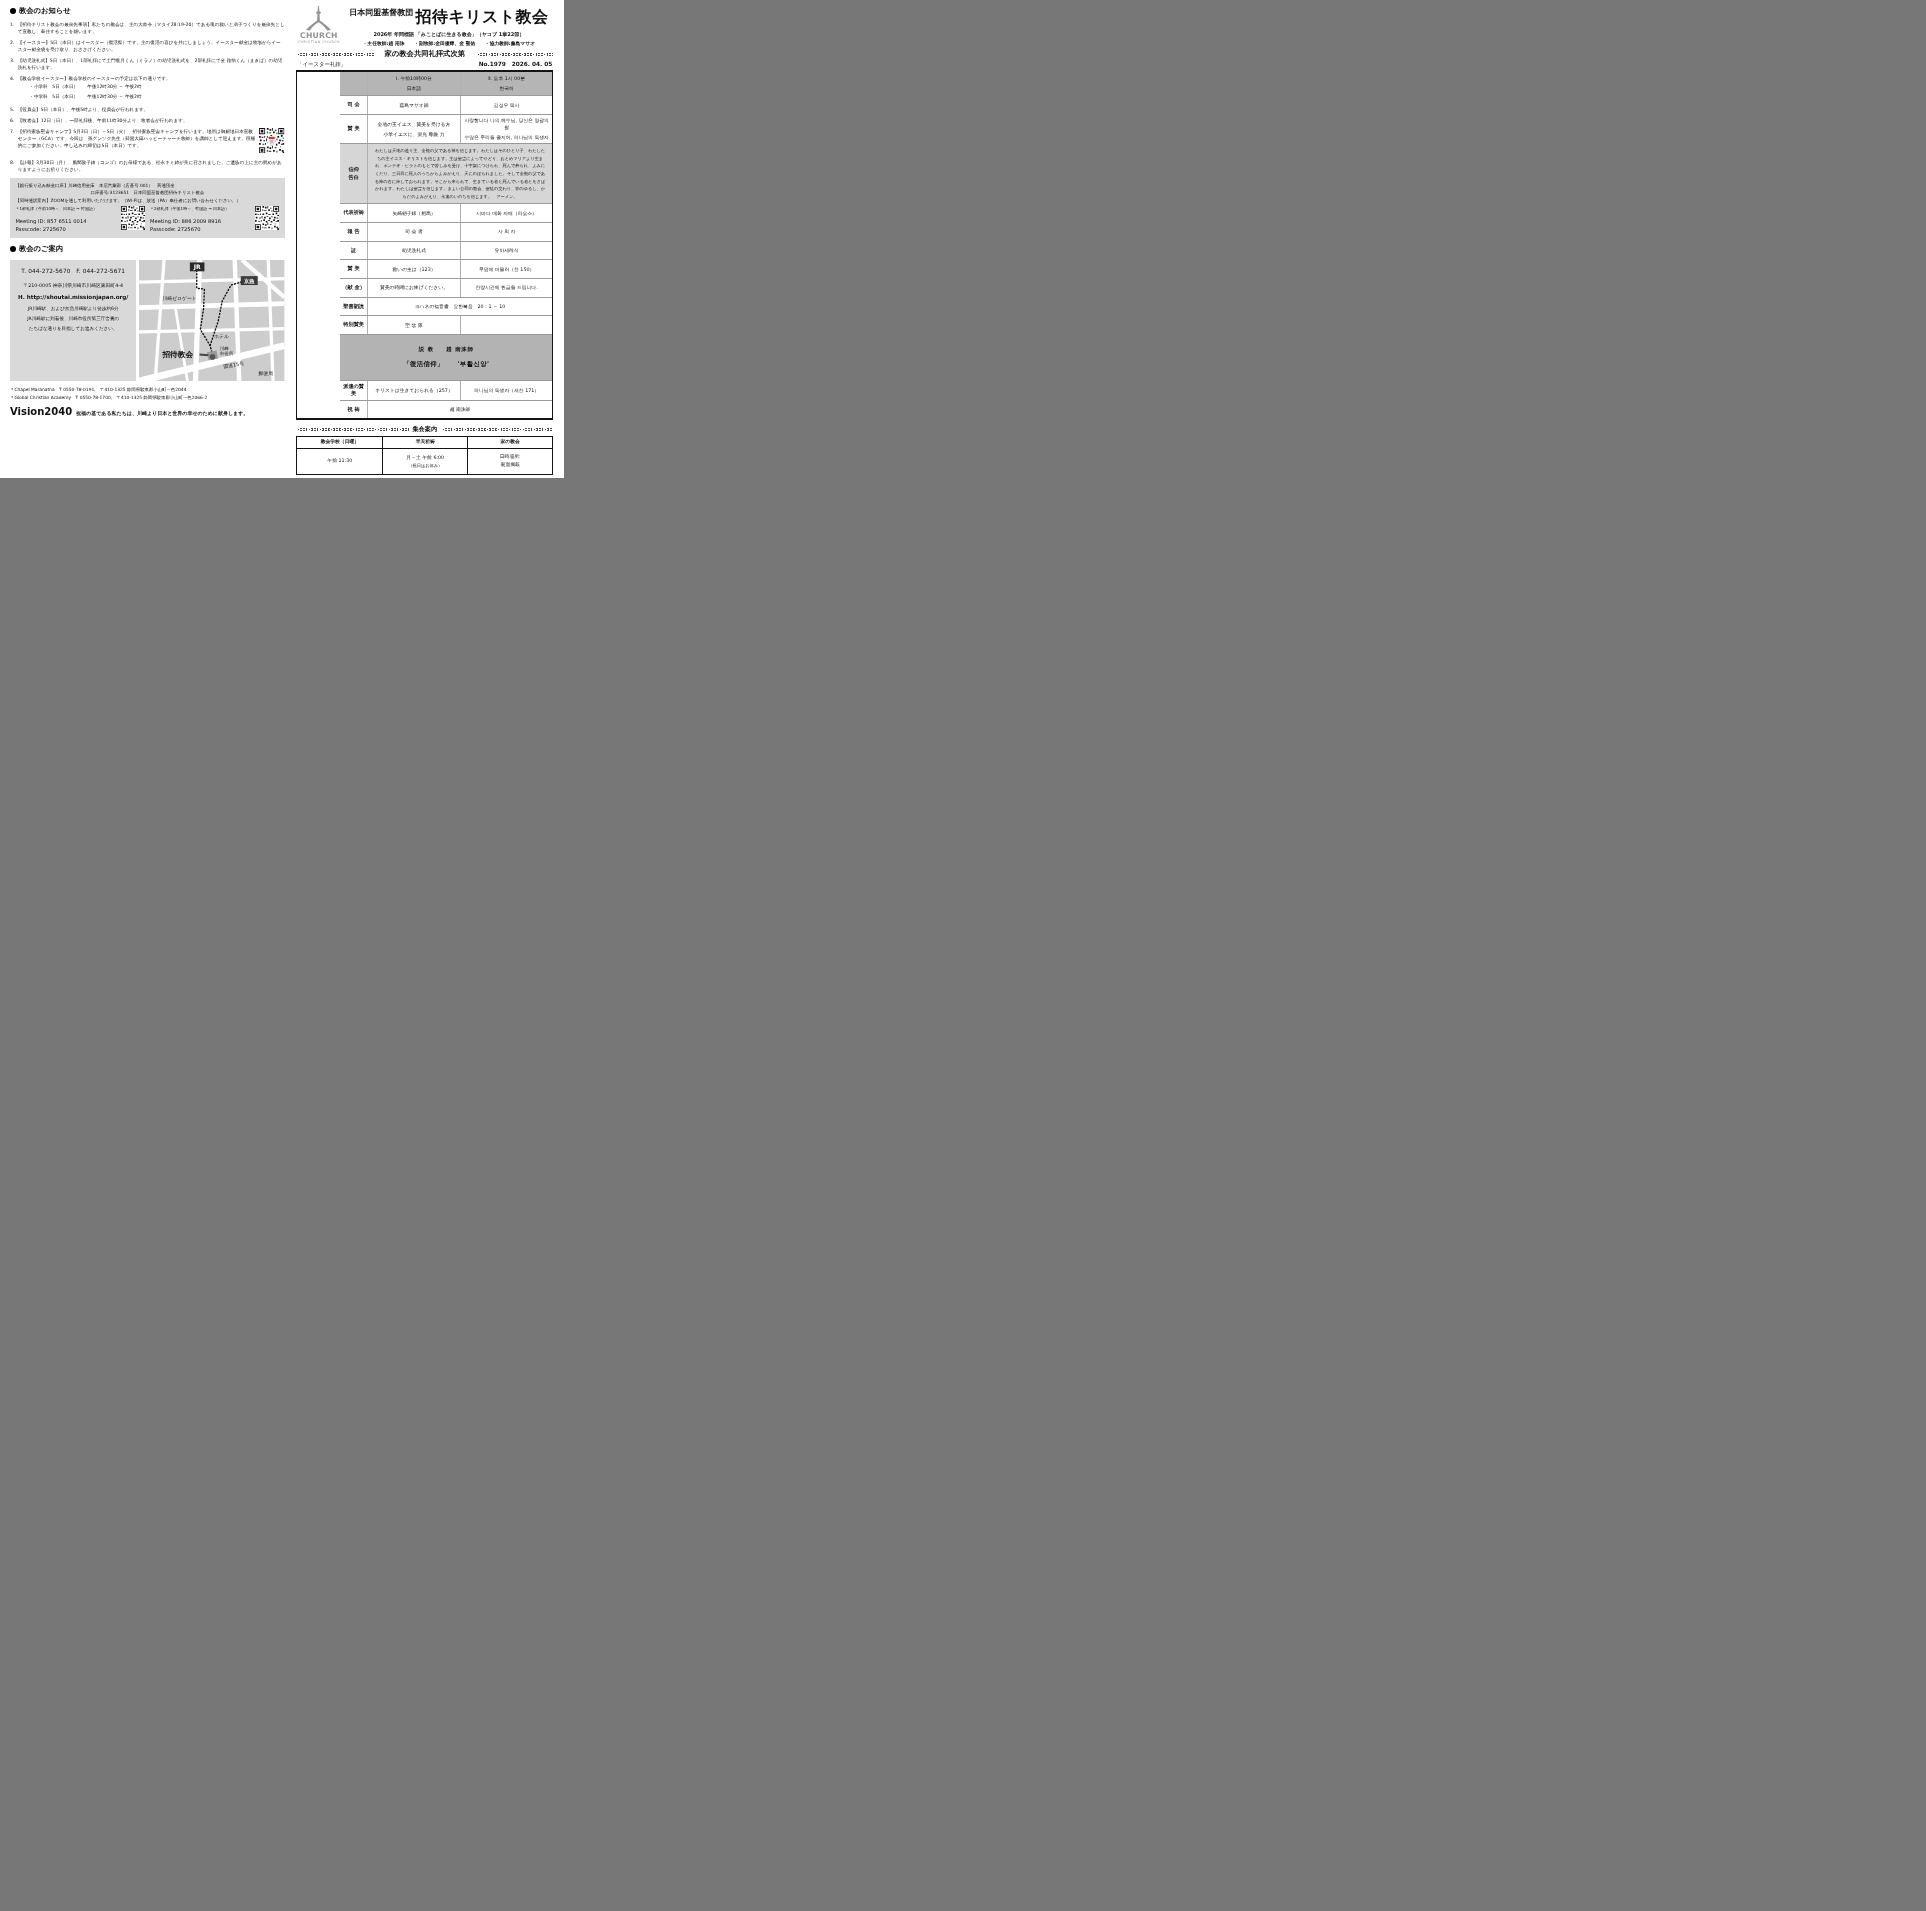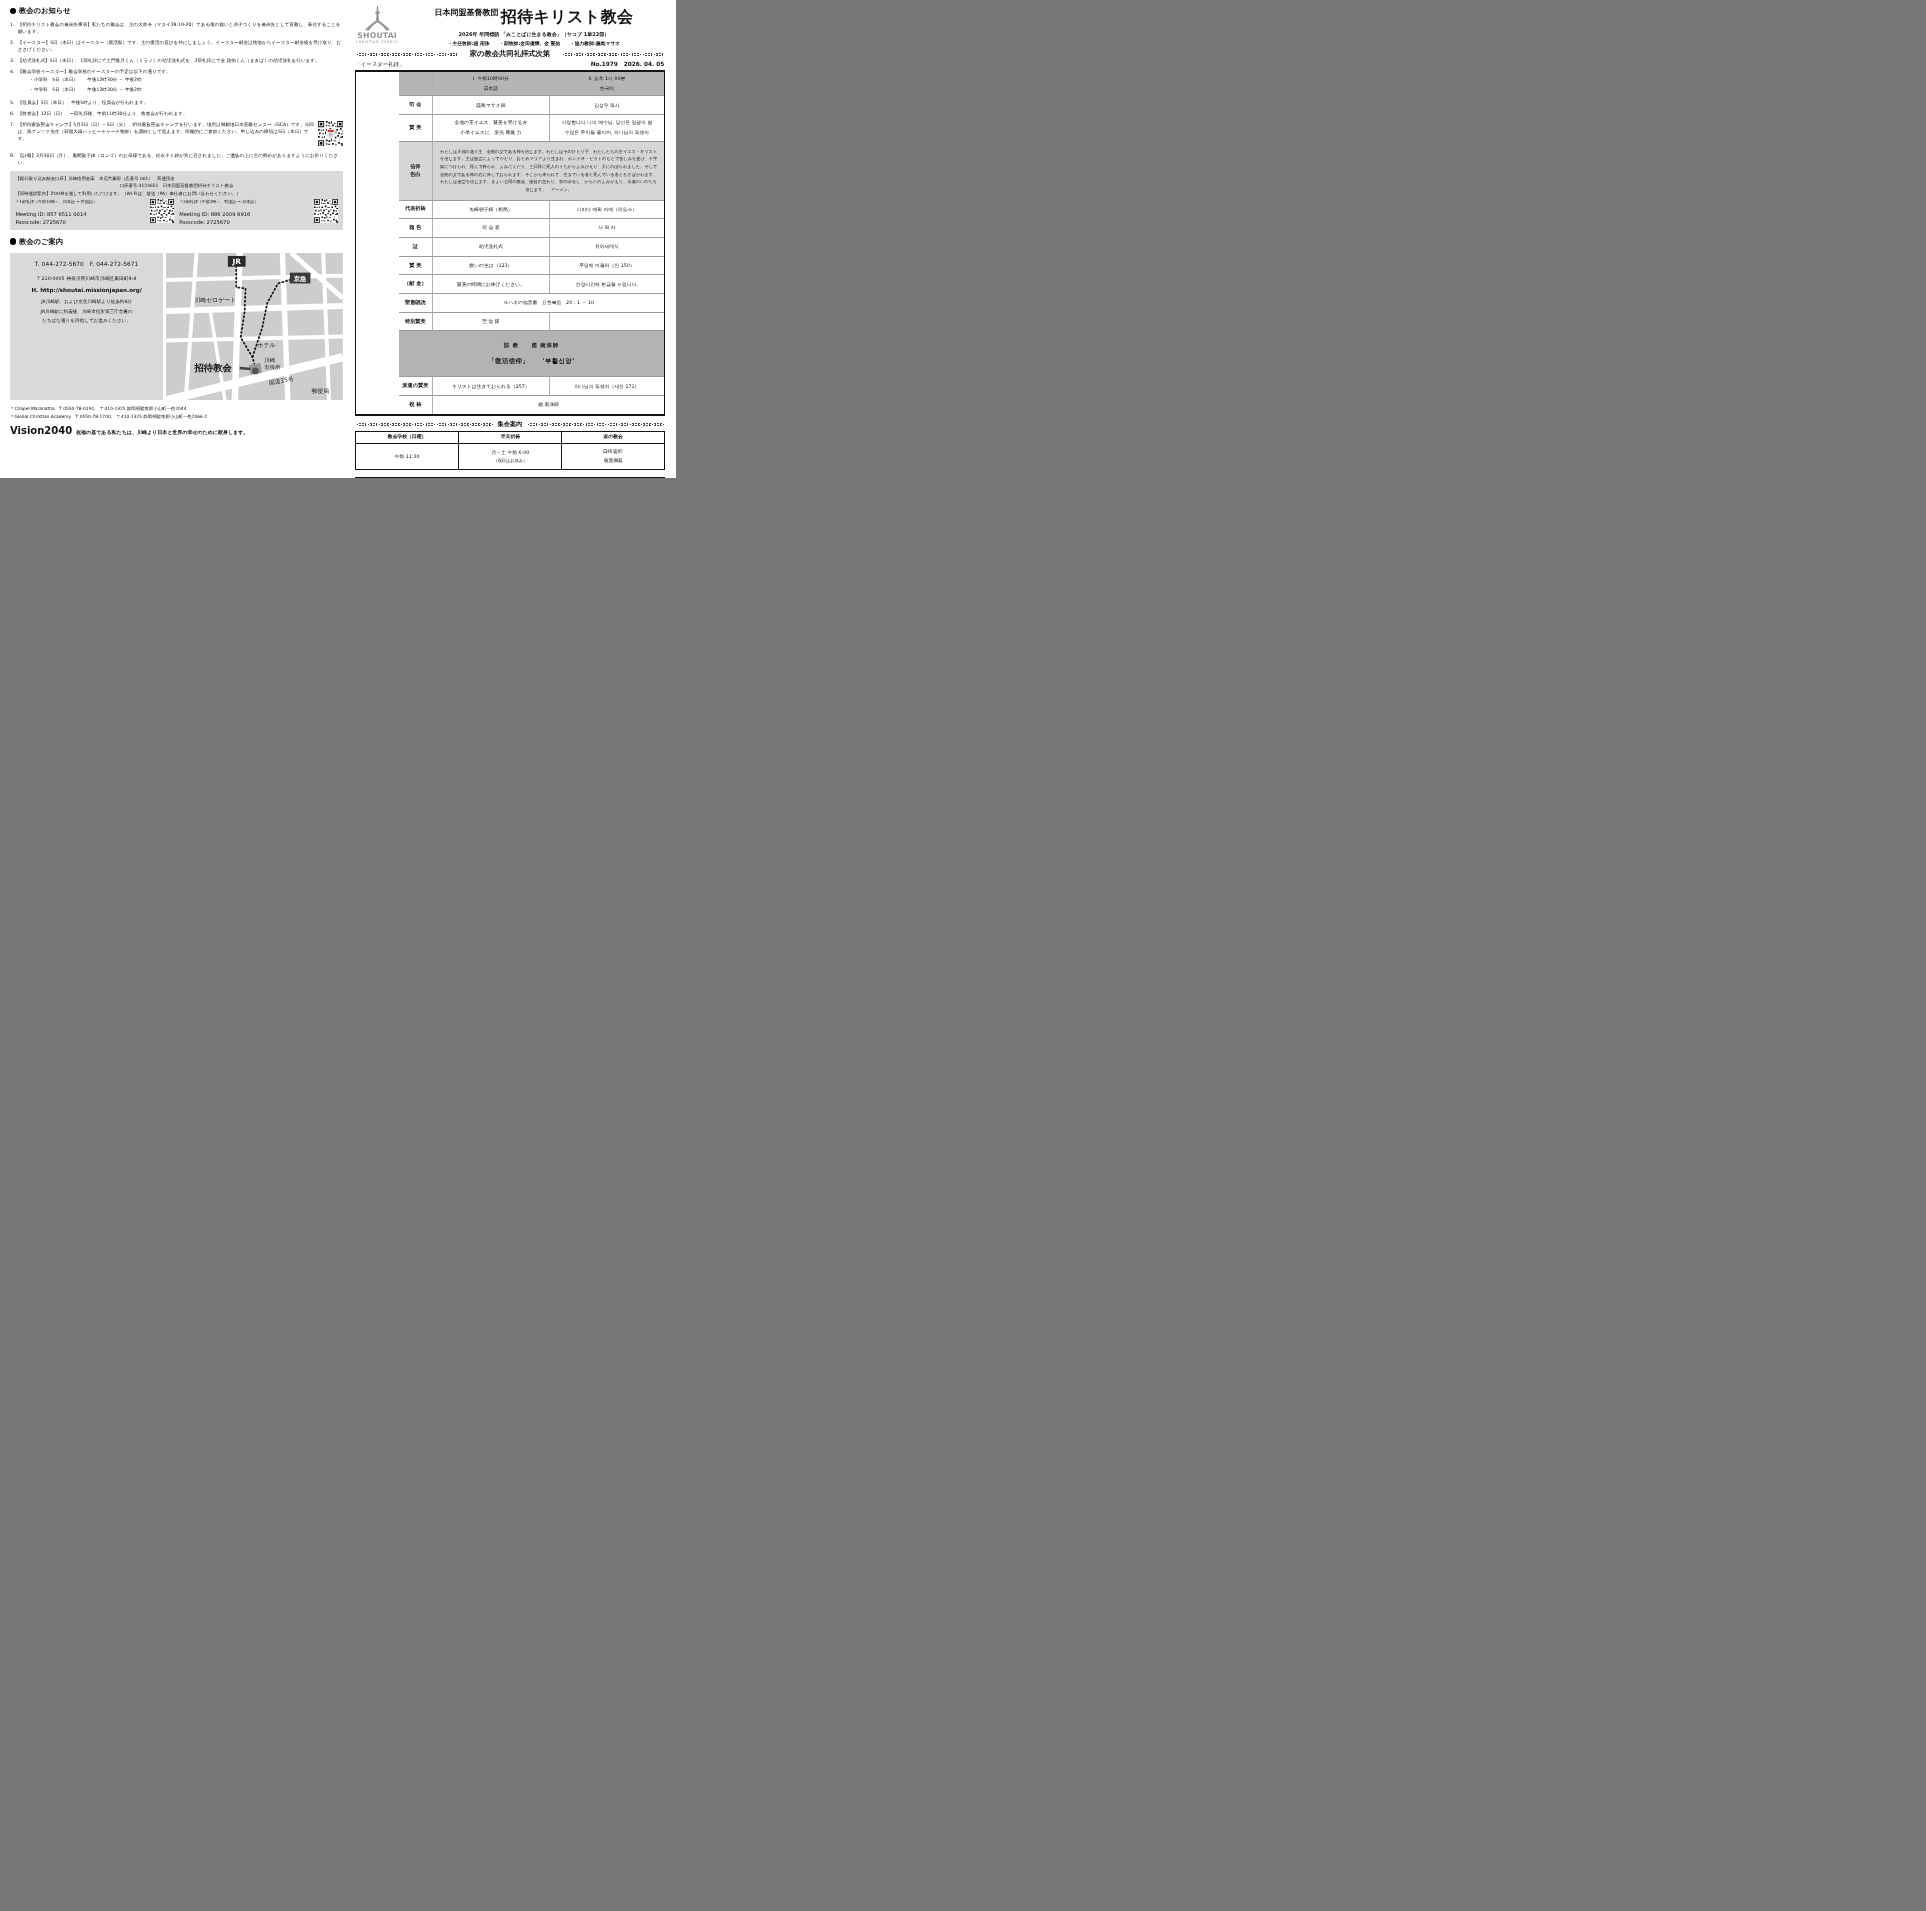--- a/index.html
+++ b/index.html
@@ -1,16 +1,16 @@
 <!DOCTYPE html>
 <html style="font-size:6.2px"><head>
 <meta charset="utf-8">
 <style>
   html,body{margin:0;padding:0;background:#777;}
-  .page{width:676px;height:478px;background:#fff;color:#111;
+  .page{width:564px;height:478px;background:#fff;color:#111;
         font-family:"DejaVu Sans","Liberation Sans",sans-serif;
         display:flex;box-sizing:border-box;overflow:hidden;}
   .col-left{width:52%;box-sizing:border-box;padding:6.2px 8.5px 4.6px 10px;display:flex;flex-direction:column;}
   .col-right{width:48%;box-sizing:border-box;padding:4.6px 10.8px 4.6px 3.1px;display:flex;flex-direction:column;}
 
   
   .sec-title{display:flex;align-items:center;gap:2.7px;font-size:7.3px;font-weight:bold;margin:0 0 4.6px 0;}
   .sec-title .bullet{width:6.2px;height:6.2px;border-radius:50%;background:#000;flex:none;}
   .ann{display:flex;font-size:4.6px;line-height:1.55;margin-bottom:3.9px;}
   .ann .num{width:7.7px;flex:none;}
@@ -285,21 +285,21 @@
     </div>
   </div>
 
   <div class="col-right">
 
     <div class="r-header">
       <div class="logo">
         <svg width="29" height="26" viewBox="0 0 60 54">
             <use href="#churchlogo"></use>
           </svg>
-        <div class="logo-name">SHOUTAI</div>
+        <div class="logo-name">CHURCH</div>
         <div class="logo-sub">CHRISTIAN CHURCH</div>
       </div>
       <div class="r-head-text">
         <div class="name-line">
           <span class="denom">日本同盟基督教団</span><span class="cname">招待キリスト教会</span>
         </div>
         <div class="slogan">2026年 年間標語 「みことばに生きる教会」（ヤコブ 1章22節）</div>
         <div class="pastors">・主任牧師:趙 南洙　　・副牧師:金田優輝、金 聖佑　　・協力教師:藤島マサオ</div>
       </div>
     </div>

